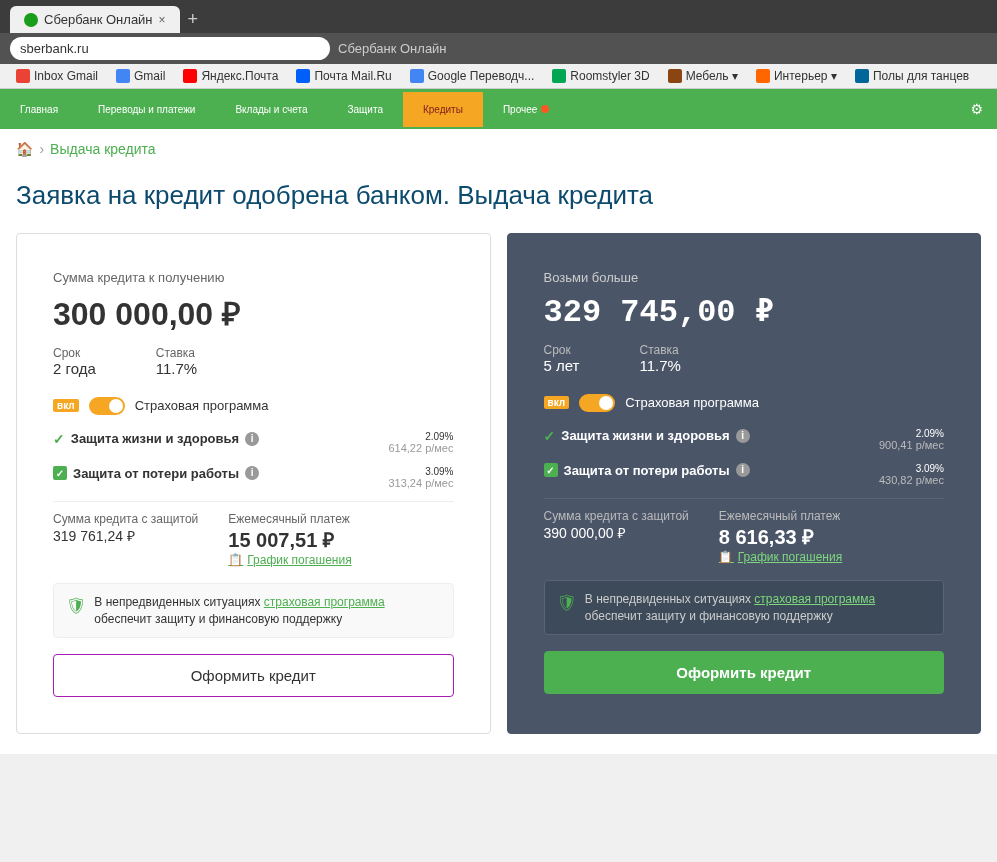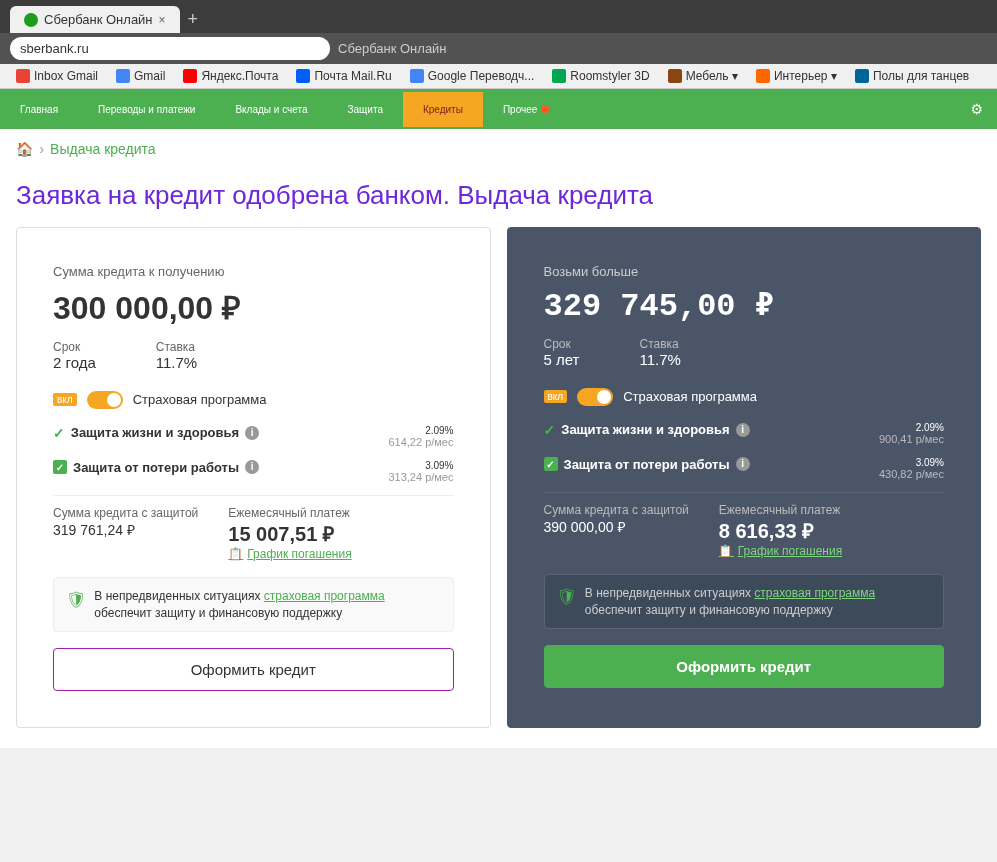--- a/index.html
+++ b/index.html
@@ -40,21 +40,21 @@
     .nav-dot { width: 8px; height: 8px; background: #ff5722; border-radius: 50%; }
 
     
     .breadcrumb-bar { padding: 12px 16px; display: flex; align-items: center; gap: 6px; background: white; }
     .breadcrumb-home { color: #4caf50; }
     .breadcrumb-sep { color: #999; }
     .breadcrumb-link { color: #4caf50; text-decoration: none; cursor: pointer; }
 
     
     .page-content { background: white; padding: 10px 16px 20px; }
-    .page-title { font-size: 26px; font-weight: normal; color: #6d28d9; margin-bottom: 14px; line-height: 1.3; }
+    .page-title { font-size: 26px; font-weight: normal; color: #0c4a6e; margin-bottom: 20px; line-height: 1.3; }
 
     
     .cards-container { display: flex; gap: 16px; }
 
     
     .card { flex: 1; border: 1px solid #ddd; border-radius: 4px; padding: 36px; background: white; }
     .card.dark { background: #4a5568; border-color: #4a5568; color: white; }
 
     .card-subtitle { font-size: 13px; color: #666; margin-bottom: 6px; }
     .card.dark .card-subtitle { color: #ccc; }
@@ -63,21 +63,21 @@
     .card.dark .card-amount { color: white; font-family: Liberation Mono, monospace; }
 
     .card-meta { display: flex; gap: 60px; margin-bottom: 20px; }
     .card-meta-item .label { font-size: 12px; color: #666; }
     .card.dark .card-meta-item .label { color: #bbb; }
     .card-meta-item .value { font-size: 15px; color: #333; font-weight: 500; }
     .card.dark .card-meta-item .value { color: white; }
 
     
     .toggle-row { display: flex; align-items: center; gap: 10px; margin-bottom: 16px; }
-    .toggle-label-vkl { background: #f5a623; color: white; font-size: 10px; padding: 1px 4px; border-radius: 2px; }
+    .toggle-label-vkl { background: #f5a623; color: white; font-size: 10px; padding: 1px 4px; border-radius: 2px; font-weight: bold; }
     .toggle-switch { width: 36px; height: 18px; background: #ccc; border-radius: 9px; position: relative; cursor: pointer; }
     .toggle-switch.on { background: #f5a623; }
     .toggle-switch::after { content: ''; width: 14px; height: 14px; background: white; border-radius: 50%; position: absolute; top: 2px; transition: left 0.2s; }
     .toggle-switch.on::after { left: 20px; }
     .toggle-text { font-size: 13px; color: #333; }
     .card.dark .toggle-text { color: white; }
 
     
     .insurance-row { display: flex; align-items: flex-start; margin-bottom: 12px; }
     .insurance-label { flex: 1; display: flex; align-items: center; gap: 6px; font-size: 13px; color: #333; font-weight: bold; }

